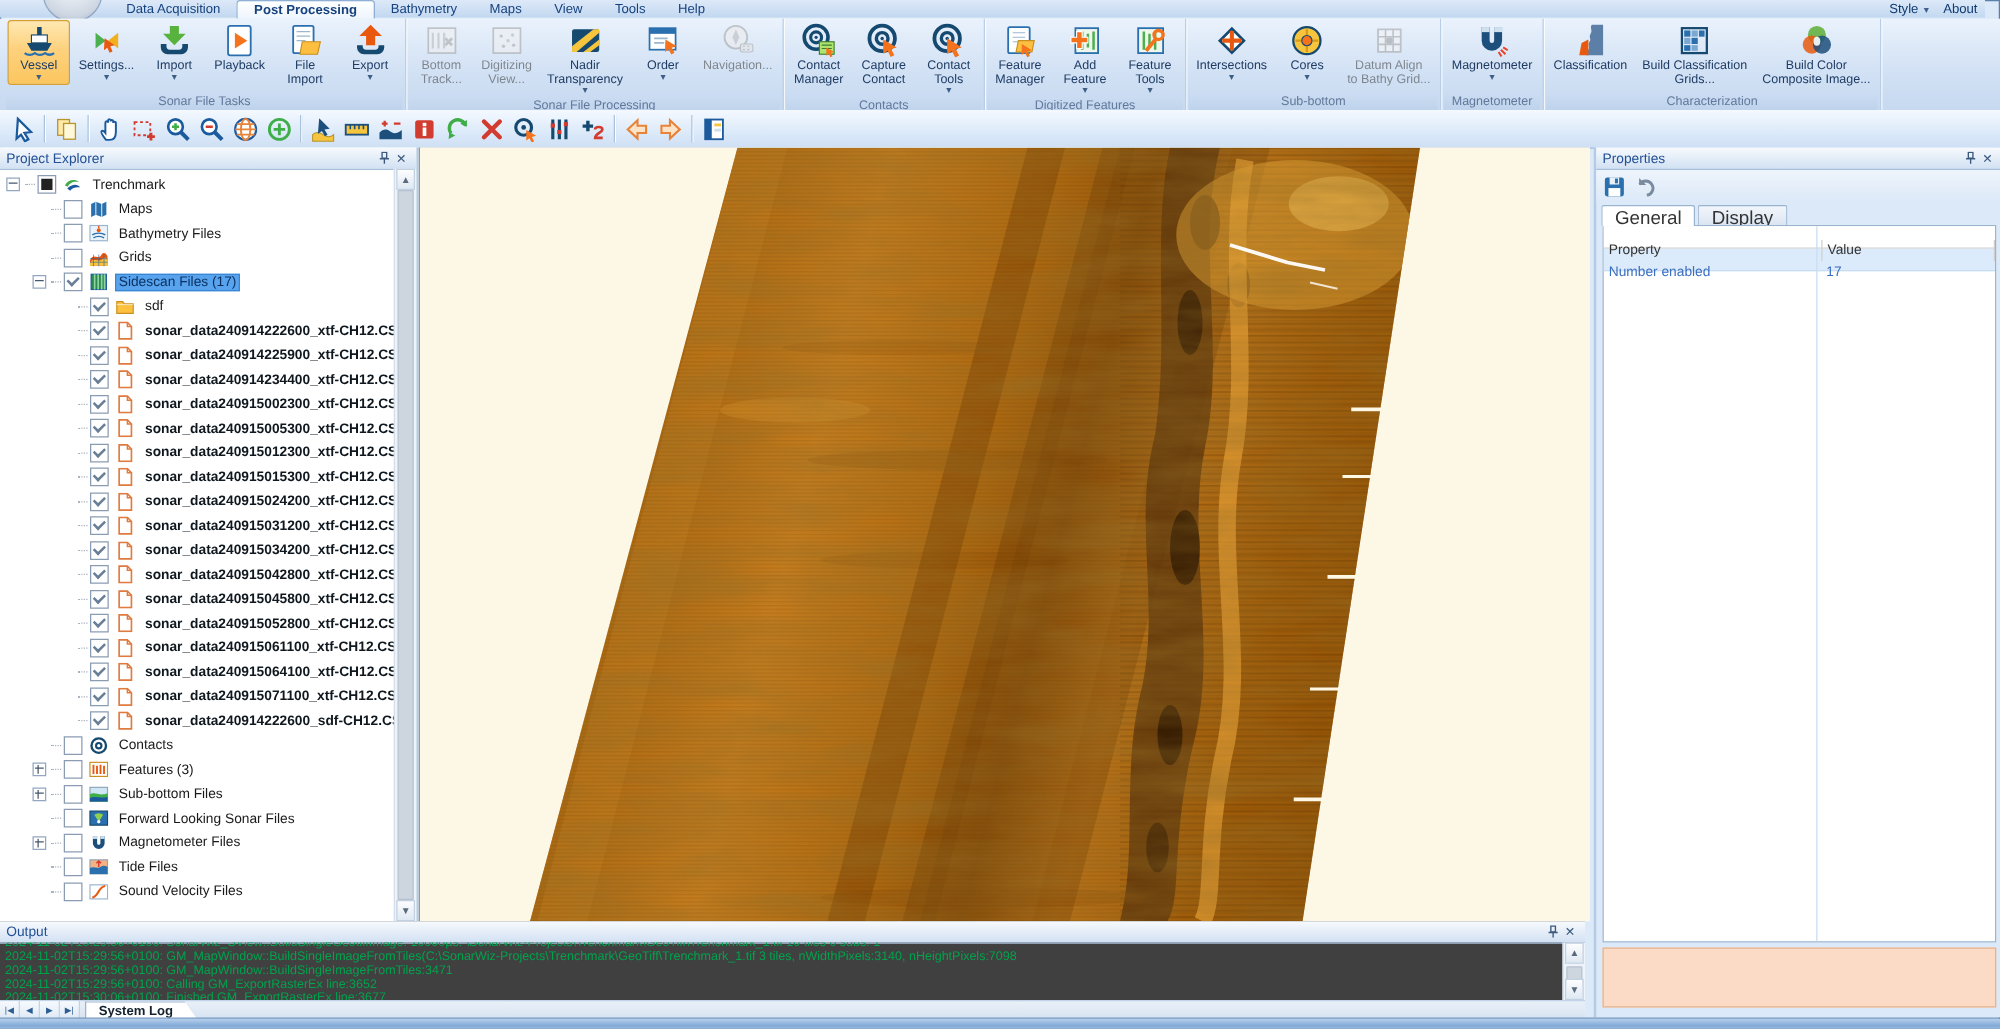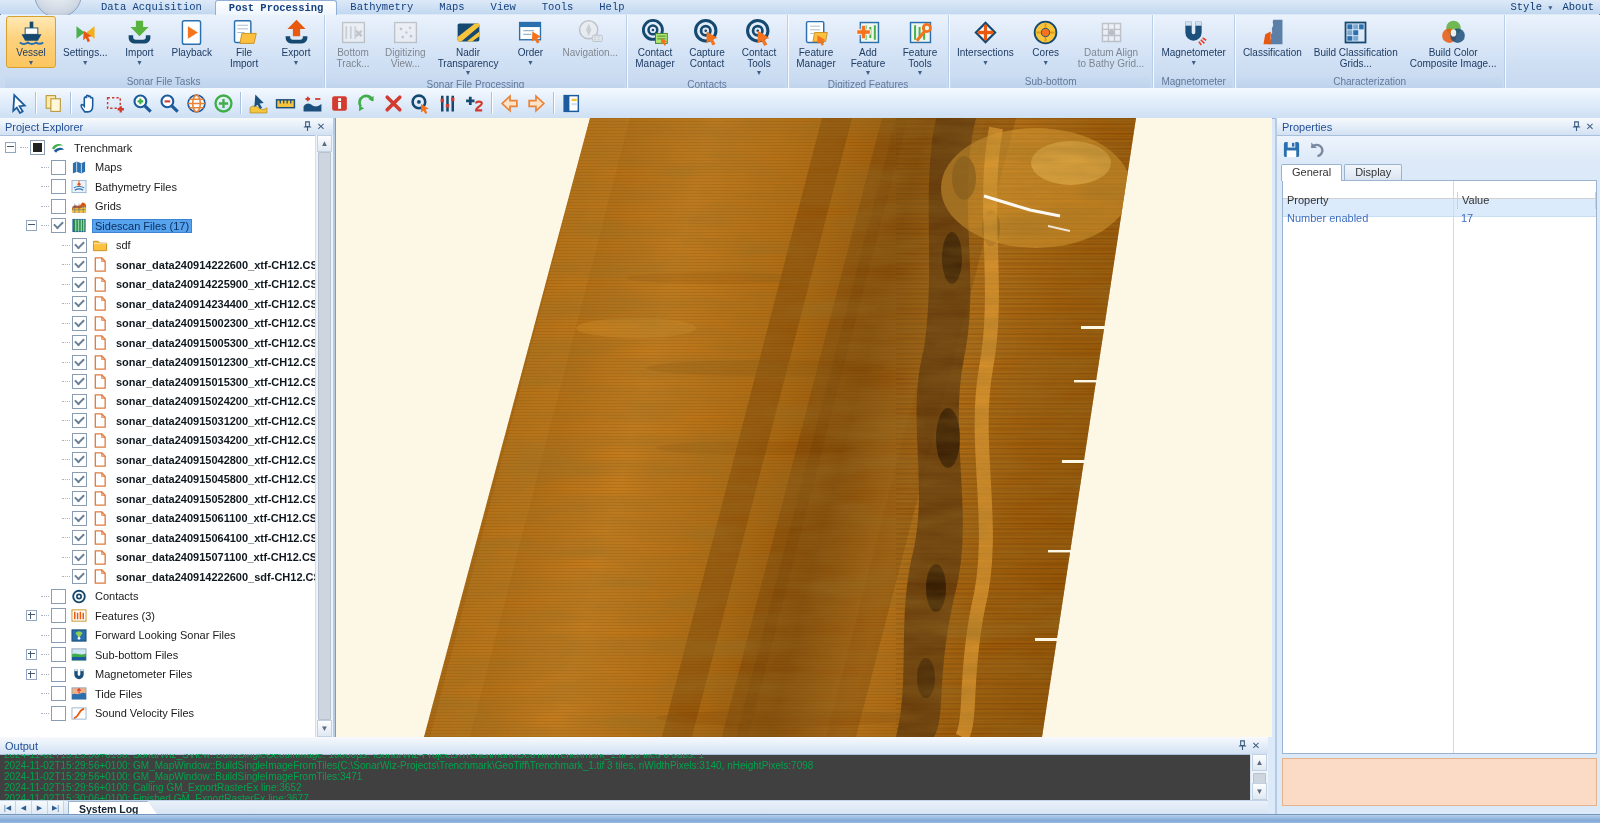--- a/index.html
+++ b/index.html
@@ -1,18 +1,18 @@
 <!DOCTYPE html>
 <html><head>
 <meta charset="utf-8">
 <style>
   html,body{margin:0;padding:0;background:#9db8d6;font-family:"Liberation Sans",sans-serif;}
   #screen{position:relative;width:1600px;height:823px;background:#dce9f8;overflow:hidden;box-shadow:inset 0 0 0 1px #5a81ad;}
   
-  .tabbar{position:absolute;left:0;top:0;right:0;height:14px;background:linear-gradient(#dde9f8,#c2d8f0);font-family:Liberation Mono, monospace;}
+  .tabbar{position:absolute;left:0;top:0;right:12px;height:14px;background:linear-gradient(#dde9f8,#c2d8f0);}
   .apporb{position:absolute;left:34px;top:-30px;width:46px;height:46px;border-radius:50%;
     background:radial-gradient(circle at 50% 30%,#ffffff,#cdd6e2 70%,#9fb0c4);border:1px solid #8fa6c4;}
   .rtabs{position:absolute;left:88px;top:0;height:15px;display:flex;}
   .rtab{padding:1px 13px 0;font-size:10.5px;color:#15417e;white-space:nowrap;}
   .rtab[data-active="true"]{background:linear-gradient(#ffffff,#eef5fd);border:1px solid #8fb0d4;border-bottom:none;
     border-radius:3px 3px 0 0;font-weight:bold;}
   .stylebox{position:absolute;right:6px;top:1px;font-size:10.5px;color:#0f3a70;display:flex;gap:10px;align-items:center;}
   .stylebox .chev{font-size:7px;color:#40618c;}
   
   .ribbon{position:absolute;left:0;top:15px;right:0;height:73px;background:linear-gradient(#eaf2fc,#d3e2f5 55%,#c6d9f0);
@@ -68,21 +68,21 @@
   .sarrow.up{top:0;} .sarrow.dn{bottom:0;}
   .sthumb{position:absolute;left:2px;right:2px;background:#cdd5de;border:1px solid #b6c2cf;border-radius:1px;}
   
   .mapview{position:absolute;left:335px;top:118px;width:936px;height:619px;background:#fdf7e6;border-left:1px solid #7f9db9;}
   .mapview svg{display:block;width:100%;height:100%;}
   
   .props{position:absolute;left:1275px;top:118px;width:325px;height:696px;background:#dce9f8;border-left:2px solid #b5cbe4;}
   .ptools{height:26px;display:flex;align-items:center;gap:6px;padding-left:5px;background:linear-gradient(#eef4fc,#dce9f8);}
   .ptools svg{width:19px;height:19px;}
   .ptabs{display:flex;padding-left:4px;height:17px;margin-top:2px;}
-  .ptab{font-size:11px;color:#333;padding:1px 10px;background:linear-gradient(#f2f6fb,#d9e4f1);
+  .ptab{font-size:15px;color:#333;padding:1px 10px;background:linear-gradient(#f2f6fb,#d9e4f1);
     border:1px solid #9ab4d0;border-bottom:none;border-radius:2px 2px 0 0;margin-right:2px;}
   .ptab[data-active="true"]{background:#fff;font-weight:normal;position:relative;z-index:2;}
   .pgrid{position:absolute;left:5px;right:5px;top:62px;bottom:60px;background:#fff;border:1px solid #9ab4d0;}
   .pgrid .colline{position:absolute;left:170px;top:0;bottom:0;width:1px;background:#c9ddf2;}
   .grow{display:flex;height:17px;font-size:11px;align-items:center;}
   .grow.head{background:#ffffff;border-bottom:1px solid #d0d0d0;color:#333;}
   .grow.head .gc{border-right:1px solid #d0d0d0;}
   .grow.val{background:#dcebfb;border-bottom:1px solid #c9ddf2;color:#3a6ec0;}
   .gc{padding:0 4px;height:100%;display:flex;align-items:center;margin-top:21px;}
   .gc.c1{width:166px;flex:none;} .gc.c2{flex:1;}
@@ -1070,37 +1070,37 @@
         <span class="exp" data-exp="plus"></span>
         <span class="stub"></span>
         <span class="cb" data-state="unchecked"></span>
         <svg class="ticon">
             <use href="#tr-features"></use>
           </svg>
         <span class="tlabel">Features (3)</span>
       </div>
 
       <div class="trow" data-depth="1">
-        <span class="exp" data-exp="none"></span>
+        <span class="exp" data-exp="plus"></span>
         <span class="stub"></span>
         <span class="cb" data-state="unchecked"></span>
         <svg class="ticon">
+            <use href="#tr-subbottom"></use>
+          </svg>
+        <span class="tlabel">Sub-bottom Files</span>
+      </div>
+
+      <div class="trow" data-depth="1">
+        <span class="exp" data-exp="none"></span>
+        <span class="stub"></span>
+        <span class="cb" data-state="unchecked"></span>
+        <svg class="ticon">
             <use href="#tr-fls"></use>
           </svg>
         <span class="tlabel">Forward Looking Sonar Files</span>
-      </div>
-
-      <div class="trow" data-depth="1">
-        <span class="exp" data-exp="plus"></span>
-        <span class="stub"></span>
-        <span class="cb" data-state="unchecked"></span>
-        <svg class="ticon">
-            <use href="#tr-subbottom"></use>
-          </svg>
-        <span class="tlabel">Sub-bottom Files</span>
       </div>
 
       <div class="trow" data-depth="1">
         <span class="exp" data-exp="plus"></span>
         <span class="stub"></span>
         <span class="cb" data-state="unchecked"></span>
         <svg class="ticon">
             <use href="#tr-magnet2"></use>
           </svg>
         <span class="tlabel">Magnetometer Files</span>

